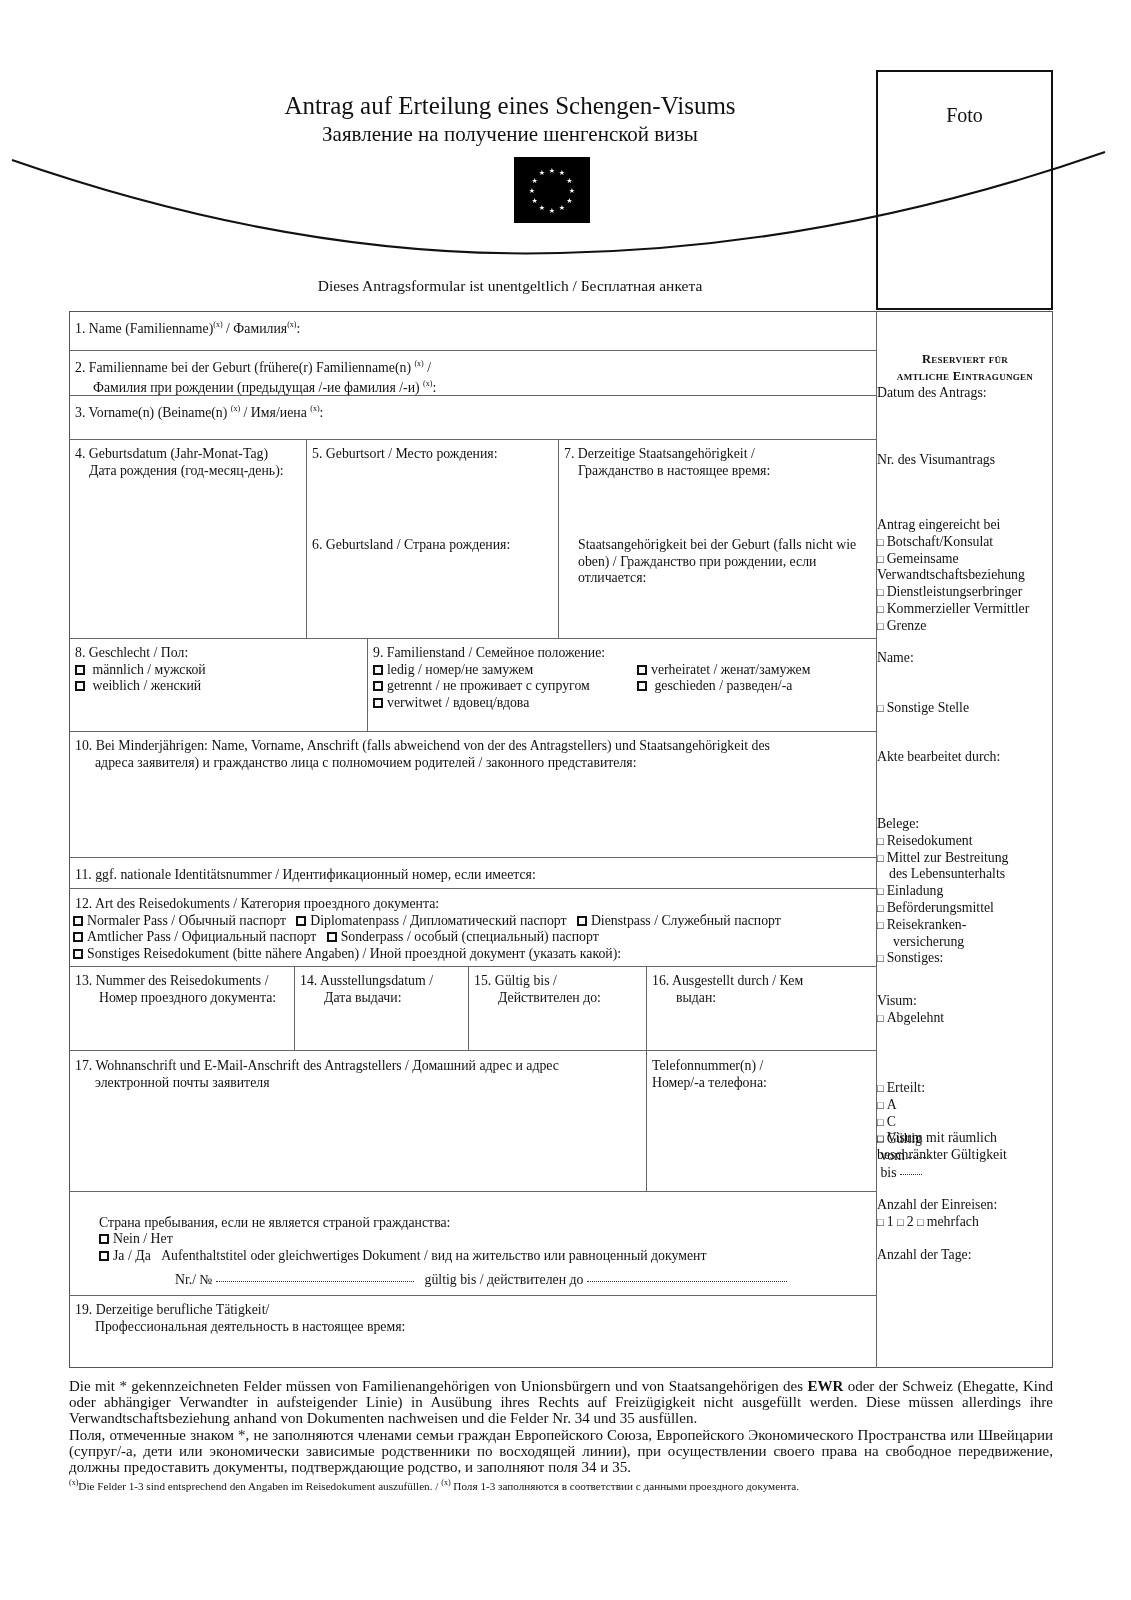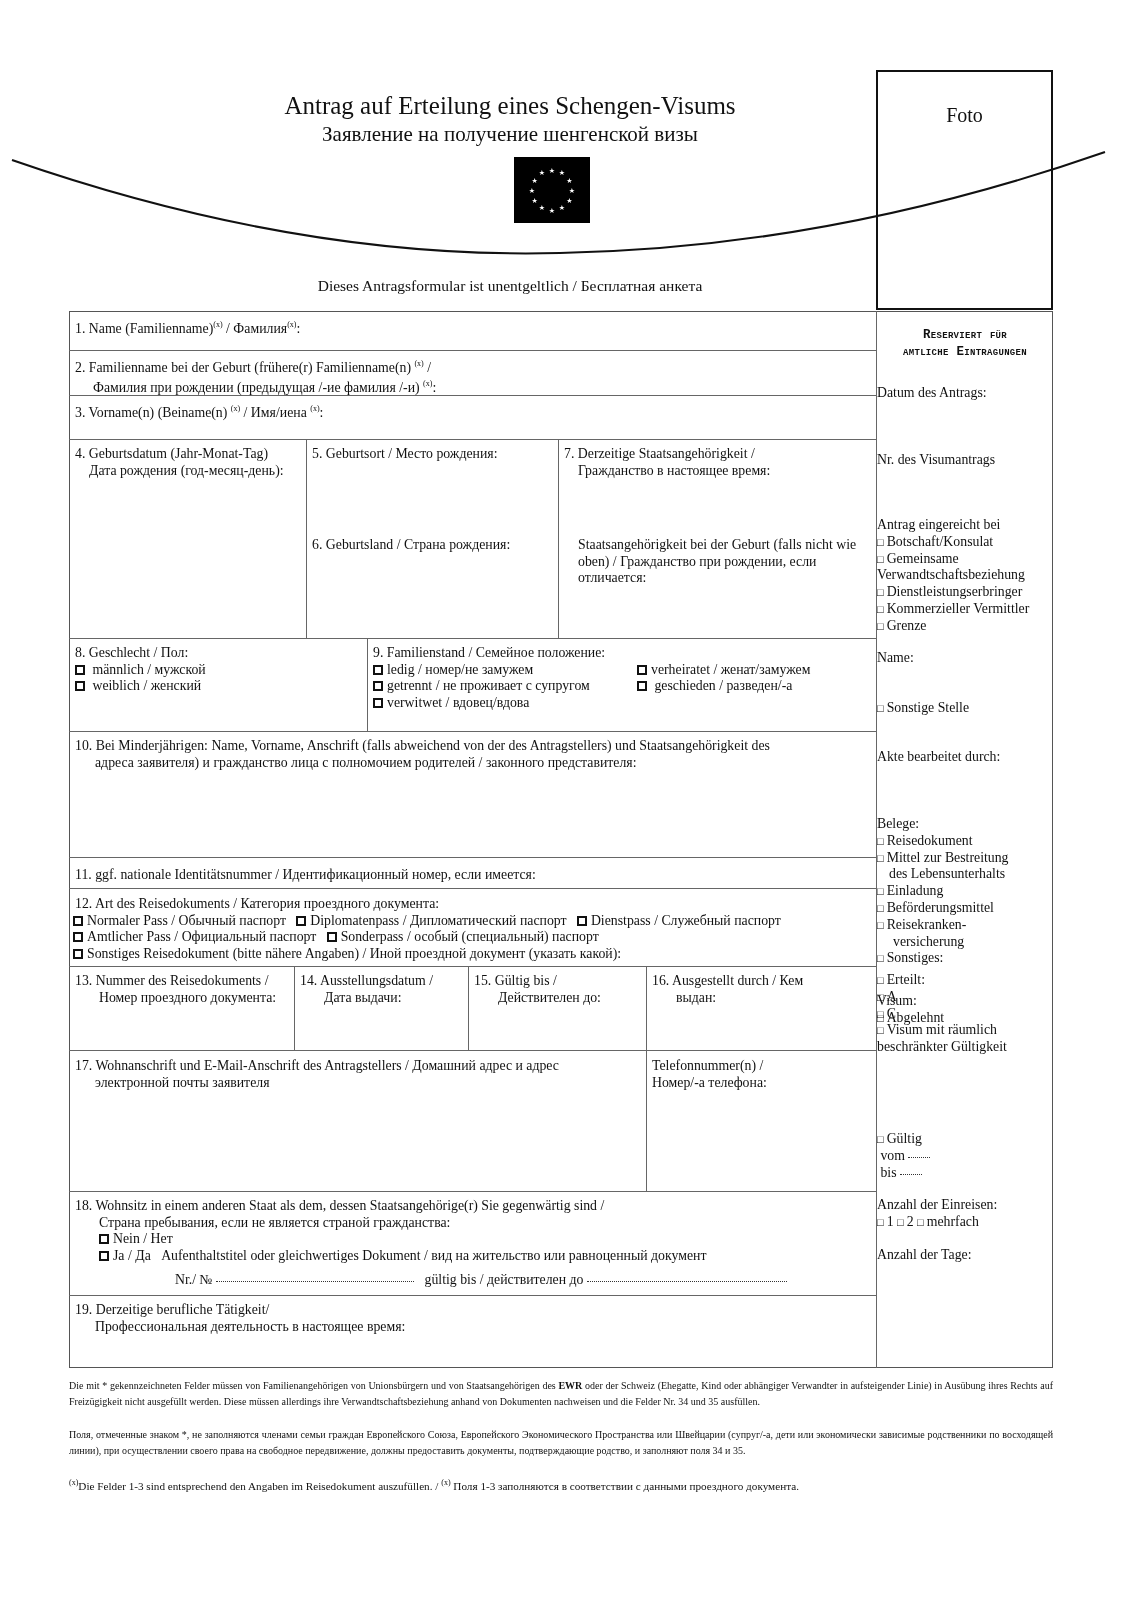--- a/index.html
+++ b/index.html
@@ -19,21 +19,21 @@
   .cell { position:absolute; box-sizing:border-box; font-size:13.8px; line-height:16.5px; padding:4px 0 0 6px; }
   .hl { position:absolute; height:0; border-top:1.4px solid #666; }
   .vl { position:absolute; width:0; border-left:1.4px solid #666; }
   .indent { padding-left:18px; display:block; }
   .sup { font-size:8px; vertical-align:super; }
   .cb { display:inline-block; width:10px; height:10px; border:2px solid #111; box-sizing:border-box; margin-right:4px; vertical-align:-1px; }
   .opt { display:block; white-space:nowrap; }
   .side { position:absolute; font-size:13.8px; line-height:16.8px; left:877px; width:176px; }
   .side .sq { font-size:11px; margin-right:3px; }
   .reserved { text-align:center; font-weight:bold; font-size:12.5px; font-variant:small-caps; line-height:17px; letter-spacing:0.3px;}
-  .note { left:69px; width:984px; font-size:10px; line-height:16px; text-align:justify; }
+  .note { left:69px; width:984px; font-size:15px; line-height:16px; text-align:justify; }
   .dots { display:inline-block; border-bottom:1px dotted #333; vertical-align:2px; }
 </style>
 </head>
 <body>
 
 <svg class="abs curve" viewBox="0 0 1131 130" preserveAspectRatio="none">
   <path d="M 12 20 Q 300 120 560 113 Q 830 108 1105 12" fill="none" stroke="#111" stroke-width="2"></path>
 </svg>
 <div class="abs title-de">Antrag auf Erteilung eines Schengen-Visums</div>
 <div class="abs title-ru">Заявление на получение шенгенской визы</div>
@@ -174,38 +174,38 @@
 <div class="cell" style="left:69px; top:1054px; width:577px; height:137px;">
   <span>17. Wohnanschrift und E-Mail-Anschrift des Antragstellers / Домашний адрес и адрес</span><br>
   <span class="indent" style="padding-left:20px">электронной почты заявителя</span>
 </div>
 <div class="cell" style="left:646px; top:1054px; width:230px; height:137px;">
   <span>Telefonnummer(n) /</span><br>
   <span>Номер/-а телефона:</span>
 </div>
 
 <div class="cell" style="left:69px; top:1194px; width:807px; height:101px;">
-  <span>18. Wohnsitz in einem anderen Staat als dem, dessen Staatsangehörige(r) Sie gegenwärtig sind /</span><br>
+  <br>
   <span style="padding-left:24px">Страна пребывания, если не является страной гражданства:</span><br>
   <span style="padding-left:24px"><span class="cb"></span><span>Nein / Нет</span></span><br>
   <span style="padding-left:24px"><span class="cb"></span><span>Ja / Да</span></span>&nbsp;&nbsp;&nbsp;<span>Aufenthaltstitel oder gleichwertiges Dokument / вид на жительство или равноценный документ</span>
   <div style="margin-top:8px; padding-left:100px; white-space:nowrap;">
     <span>Nr./ №</span>
     <span class="dots" style="width:198px;"></span>&nbsp;&nbsp;
     <span>gültig bis / действителен до</span>
     <span class="dots" style="width:200px;"></span>
   </div>
 </div>
 
 <div class="cell" style="left:69px; top:1298px; width:807px; height:70px;">
   <span>19. Derzeitige berufliche Tätigkeit/</span><br>
   <span style="padding-left:20px">Профессиональная деятельность в настоящее время:</span>
 </div>
 
-<div class="side reserved" style="top:327px;font-family:Liberation Mono, monospace;">
+<div class="side reserved" style="top:351px;">
   <span>Reserviert für</span><br>
   <span>amtliche Eintragungen</span>
 </div>
 <div class="side" style="top:385px;">Datum des Antrags:</div>
 <div class="side" style="top:452px;">Nr. des Visumantrags</div>
 <div class="side" style="top:517px;">
   <span>Antrag eingereicht bei</span><br>
   <span><span class="sq">□</span><span>Botschaft/Konsulat</span></span><br>
   <span><span class="sq">□</span><span>Gemeinsame</span></span><br>
   <span>Verwandtschaftsbeziehung</span><br>
@@ -224,21 +224,21 @@
   <span><span class="sq">□</span><span>Einladung</span></span><br>
   <span><span class="sq">□</span><span>Beförderungsmittel</span></span><br>
   <span><span class="sq">□</span><span>Reisekranken-</span></span><br>
   <span style="padding-left:16px">versicherung</span><br>
   <span><span class="sq">□</span><span>Sonstiges:</span></span>
 </div>
 <div class="side" style="top:981px;margin-top:12px;">
   <span>Visum:</span><br>
   <span><span class="sq">□</span><span>Abgelehnt</span></span>
 </div>
-<div class="side" style="top:972px;font-family:Liberation Serif, serif;">
+<div class="side" style="top:1080px;font-family:Liberation Serif, serif;">
   <span><span class="sq">□</span><span>Erteilt:</span></span><br>
   <span><span class="sq">□</span><span>A</span></span><br>
   <span><span class="sq">□</span><span>C</span></span><br>
   <span><span class="sq">□</span><span>Visum mit räumlich</span></span><br>
   <span>beschränkter Gültigkeit</span>
 </div>
 <div class="side" style="top:1131px;">
   <span><span class="sq">□</span><span>Gültig</span></span><br>
   &nbsp;<span>vom</span> <span class="dots" style="width:22px;"></span><br>
   &nbsp;<span>bis</span> <span class="dots" style="width:22px;"></span>

